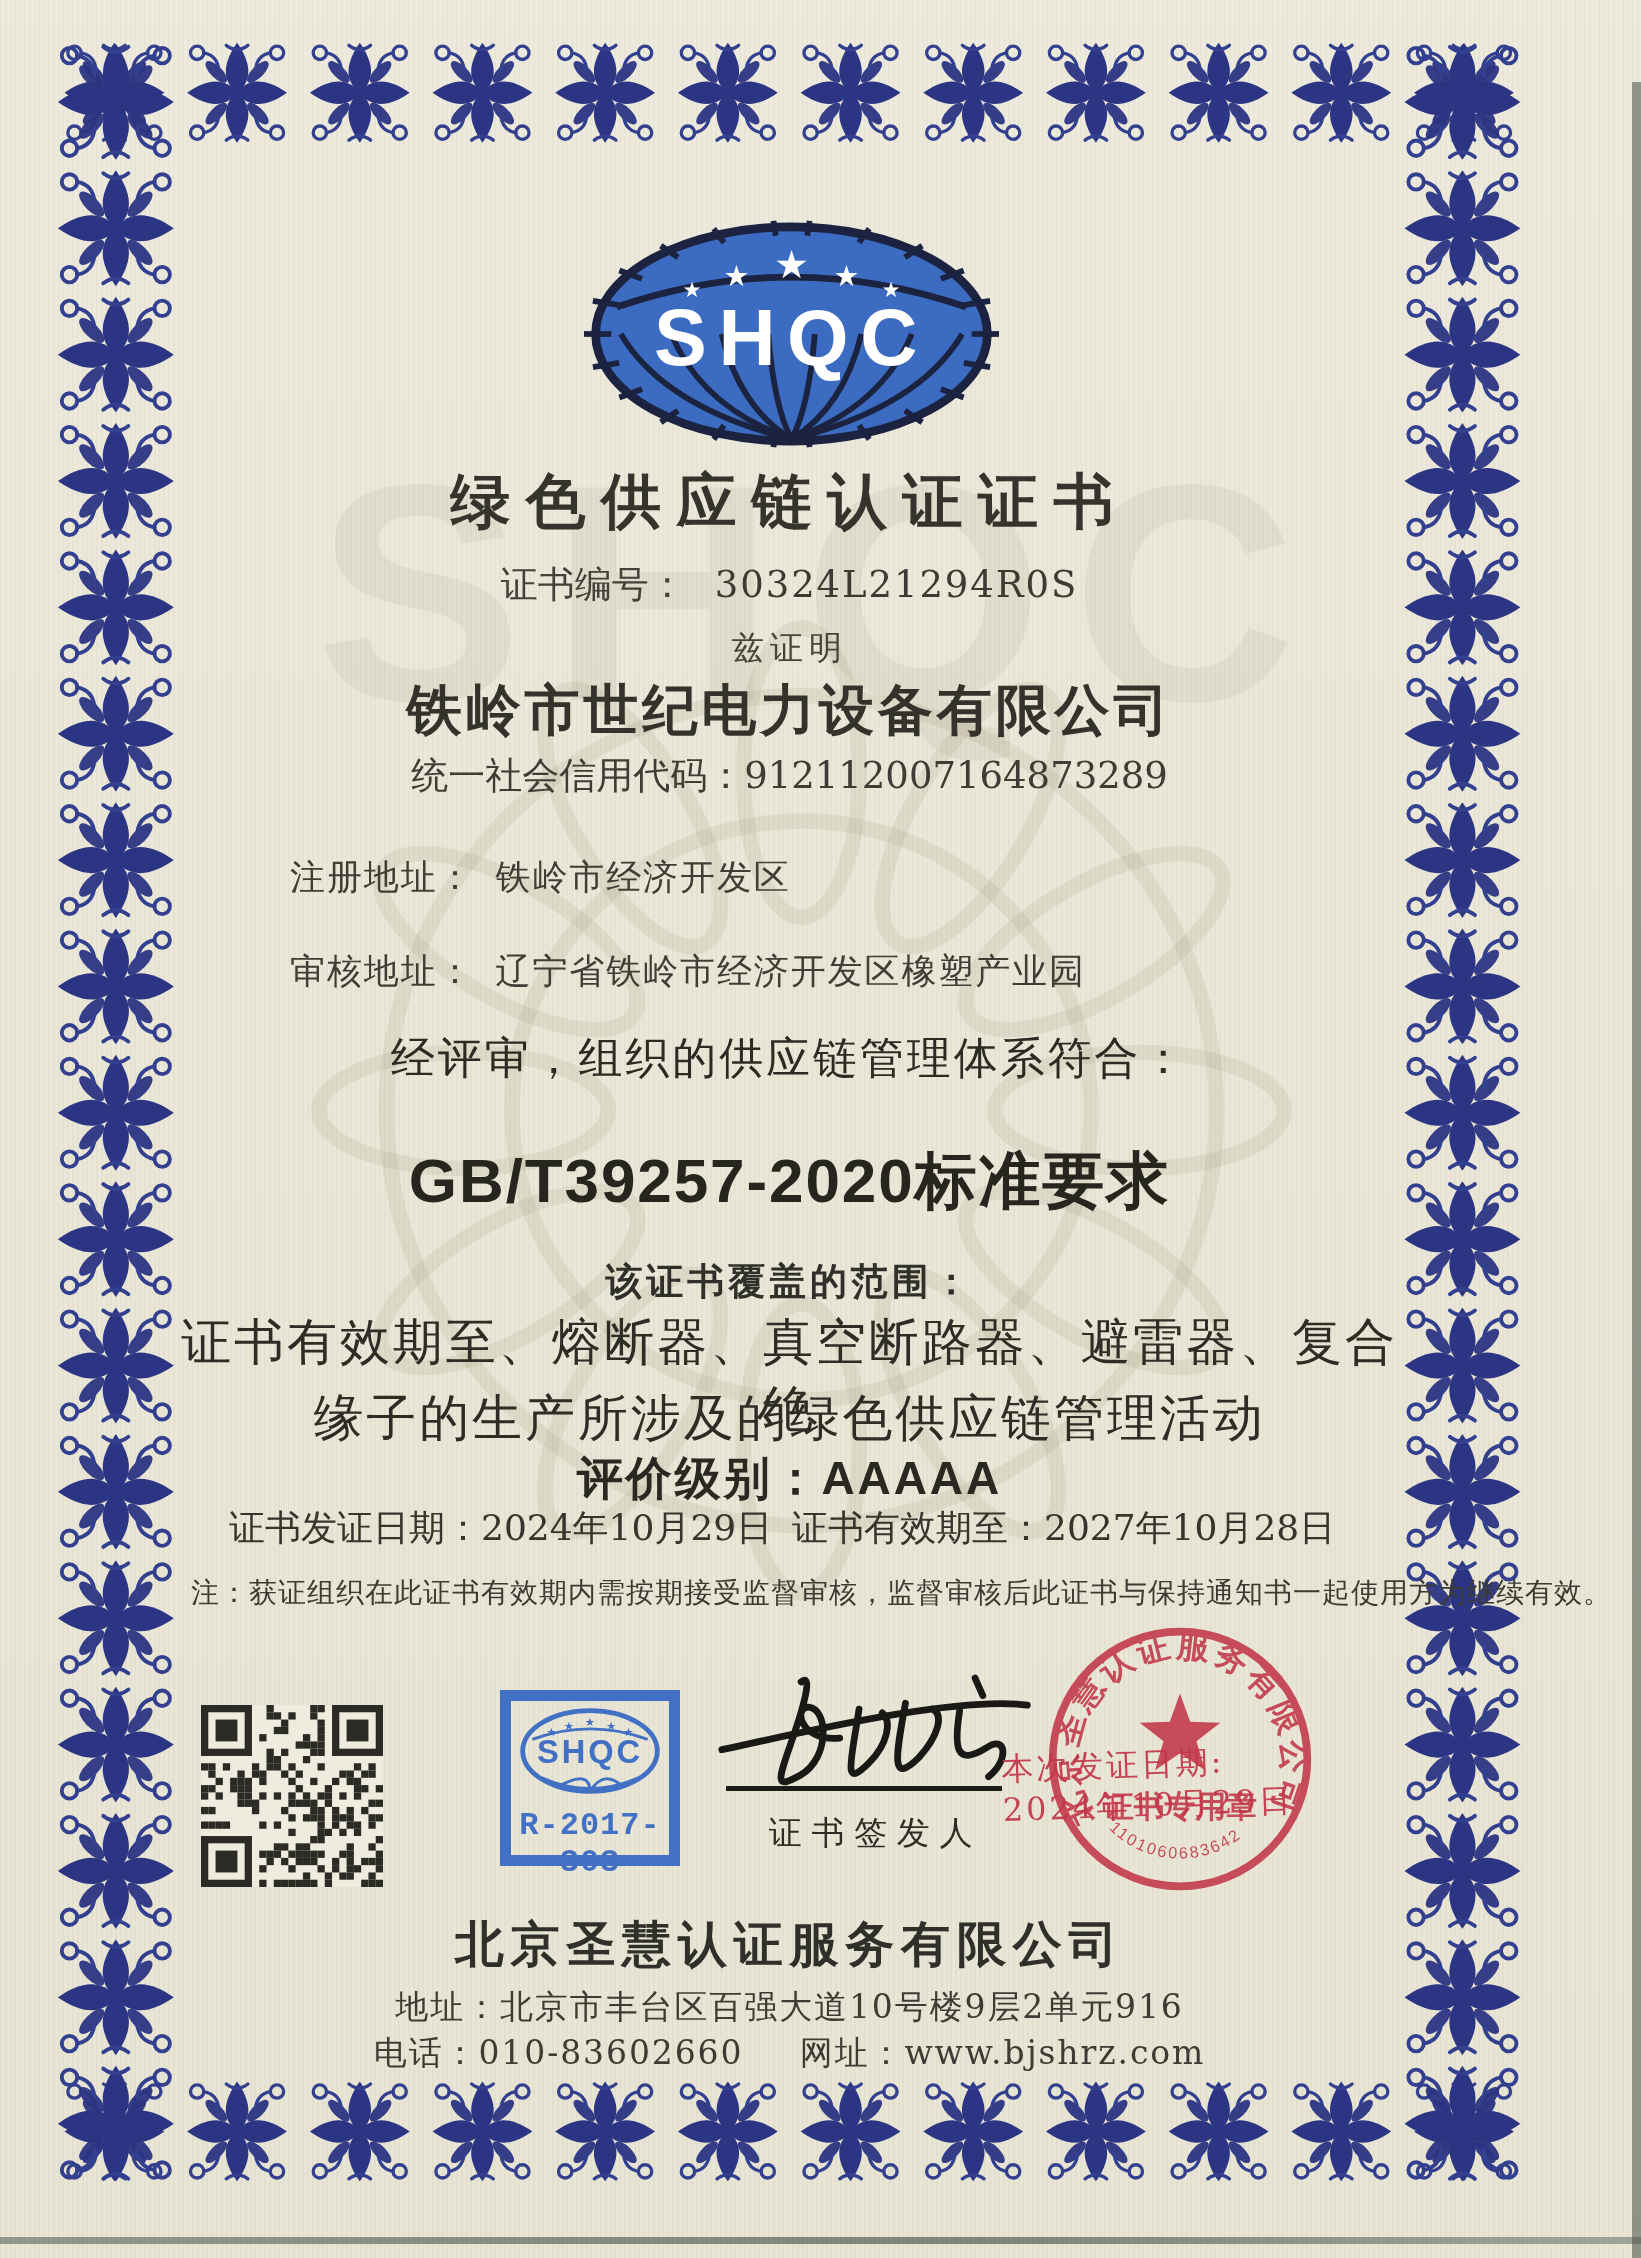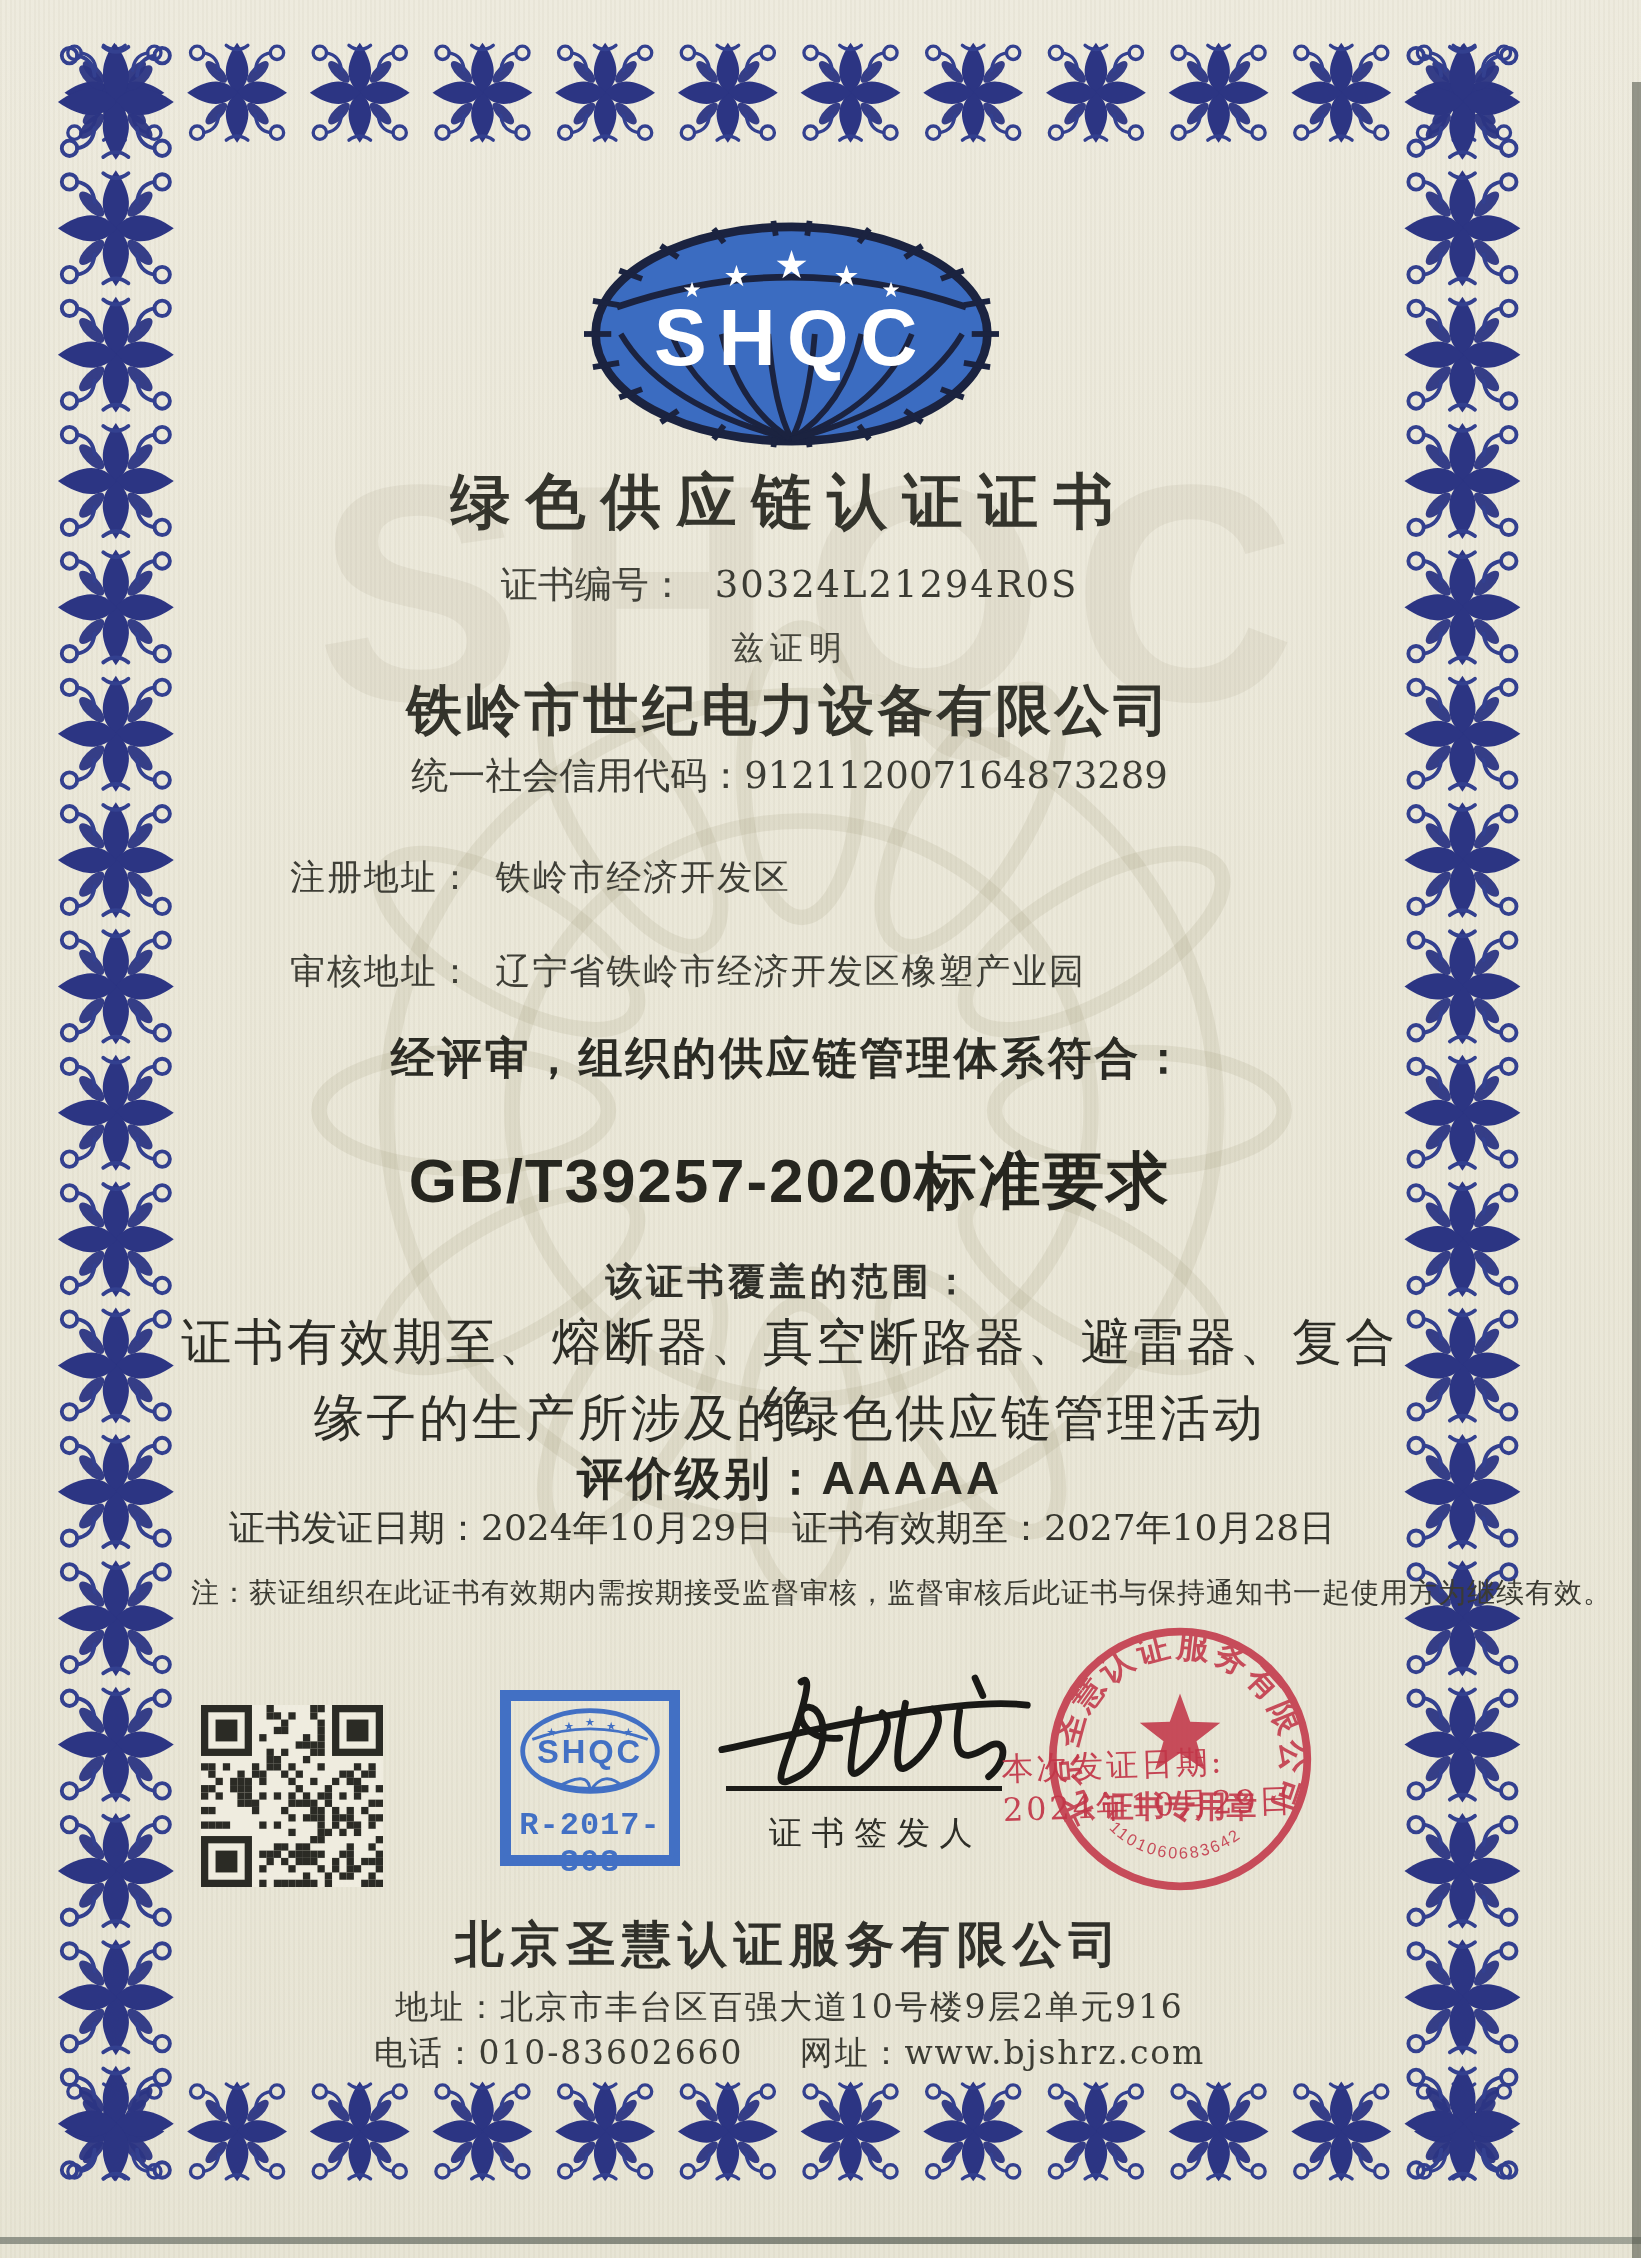--- a/index.html
+++ b/index.html
@@ -14,21 +14,21 @@
   .serif{font-family:"DejaVu Serif","Liberation Serif",serif;}
   
   .title{top:462px;font-size:60px;font-weight:bold;letter-spacing:15.4px;color:#34342c;}
   .certno{top:560px;font-size:37px;color:#42423a;}
   .certno .val{margin-left:29px;letter-spacing:1.9px;color:#3b3b33;}
   .herewith{top:626px;font-size:33px;color:#45453c;letter-spacing:5.8px;}
   .company{top:674px;font-size:55px;font-weight:bold;color:#33332b;letter-spacing:3.9px;}
   .credit{top:751px;font-size:37px;color:#3d3d35;}
   .addr-row{position:absolute;left:290px;font-size:35px;color:#3e3e36;letter-spacing:1.9px;}
   .addr-row .val{margin-left:21px;}
-  .assessment{top:1029px;font-size:44px;font-weight:bold;color:#2b2b24;letter-spacing:2.9px;}
+  .assessment{top:1029px;font-size:44px;font-weight:normal;color:#2b2b24;letter-spacing:2.9px;}
   .standard{top:1139px;font-size:62px;font-weight:bold;color:#26261f;letter-spacing:1.9px;}
   .scopelabel{top:1257px;font-size:37px;font-weight:bold;color:#30302a;letter-spacing:3.9px;}
   .scope1{top:1309px;font-size:50px;color:#2d2d26;letter-spacing:2.9px;}
   .scope2{top:1385px;font-size:50px;color:#2d2d26;letter-spacing:2.9px;}
   .rating{top:1448px;font-size:46px;font-weight:bold;color:#2929222;color:#292922;letter-spacing:2.9px;}
   .dates{top:1504px;left:179px;width:1221px;position:absolute;font-size:36px;color:#35352d;}
   .dates .issue{position:absolute;left:50px;top:0;}
   .dates .expiry{position:absolute;left:613px;top:0;}
   .note{position:absolute;font-size:28px;color:#3b3b33;letter-spacing:1px;}
   .note1{top:1574px;left:191px;}

